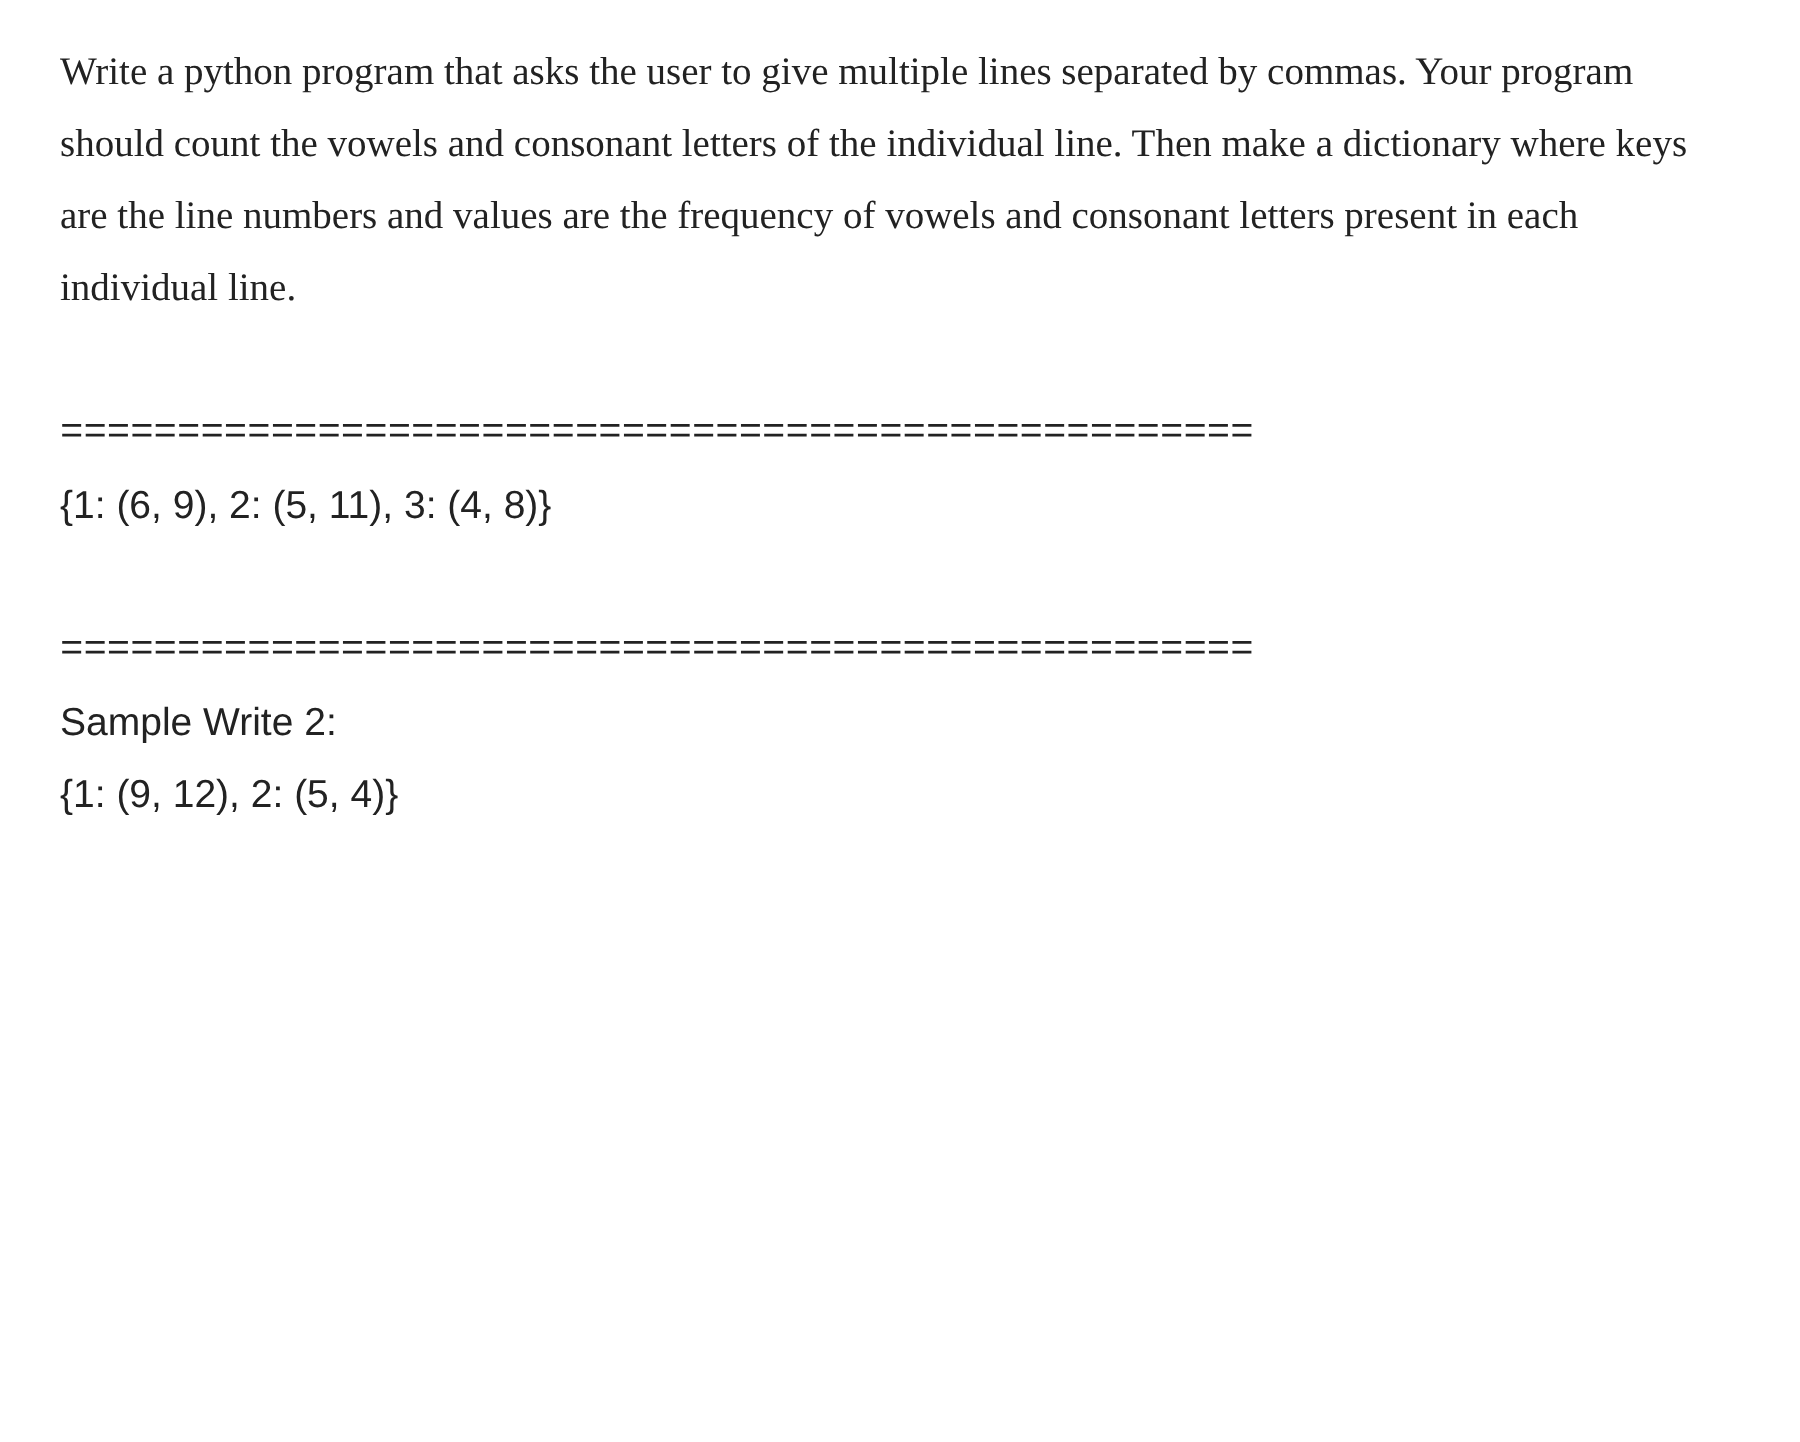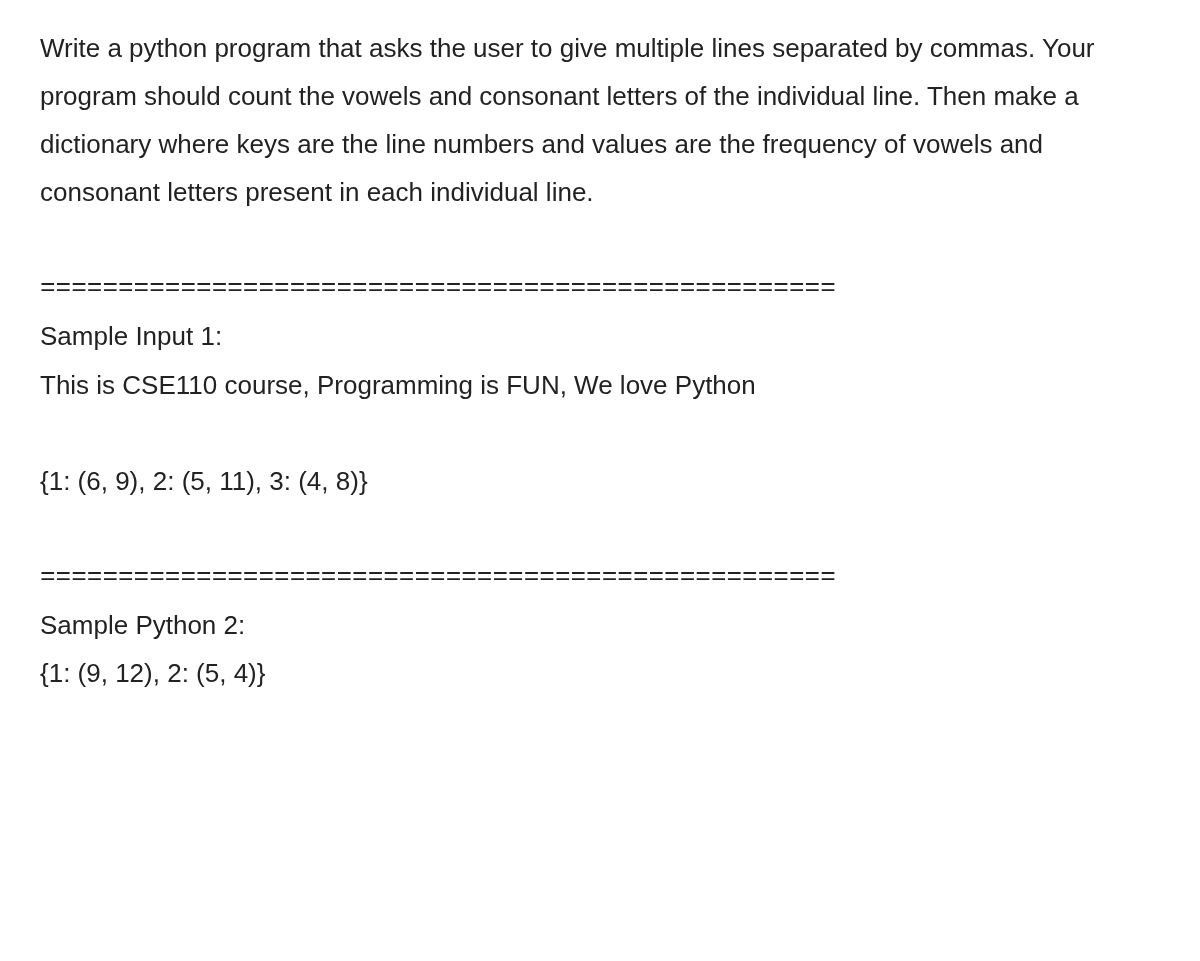--- a/index.html
+++ b/index.html
@@ -14,20 +14,21 @@
       width: 1200px;
       color: #222222;
       font-size: 26px;
       line-height: 1.85;
     }
     .content {
       max-width: 1120px;
     }
     .paragraph {
       margin-bottom: 48px;
+      font-family: Liberation Serif, serif;
     }
     .divider {
       font-family: "Courier New", Courier, monospace;
       letter-spacing: 0;
       margin-bottom: 0;
       white-space: nowrap;
       overflow: hidden;
     }
     .sample-block {
       margin-bottom: 48px;
@@ -41,30 +42,26 @@
   </style>
 </head>
 <body>
 
 <div class="content">
 
   <p class="paragraph">Write a python program that asks the user to give multiple lines separated by commas. Your program should count the vowels and consonant letters of the individual line. Then make a dictionary where keys are the line numbers and values are the frequency of vowels and consonant letters present in each individual line.</p>
 
   <p class="divider">===================================================</p>
 
-  <div class="sample-block">
-    <span class="sample-line">Sample Input 1:</span>
-    <span class="sample-line">This is CSE110 course, Programming is FUN, We love Python</span>
-  </div>
 
   <div class="sample-block">
     <span class="sample-line">{1: (6, 9), 2: (5, 11), 3: (4, 8)}</span>
   </div>
 
   <p class="divider">===================================================</p>
 
 
   <div class="sample-block">
-    <span class="sample-line">Sample Python 2:</span>
+    <span class="sample-line">Sample Write 2:</span>
     <span class="sample-line">{1: (9, 12), 2: (5, 4)}</span>
   </div>
 
 </div>
 
 </body></html>

